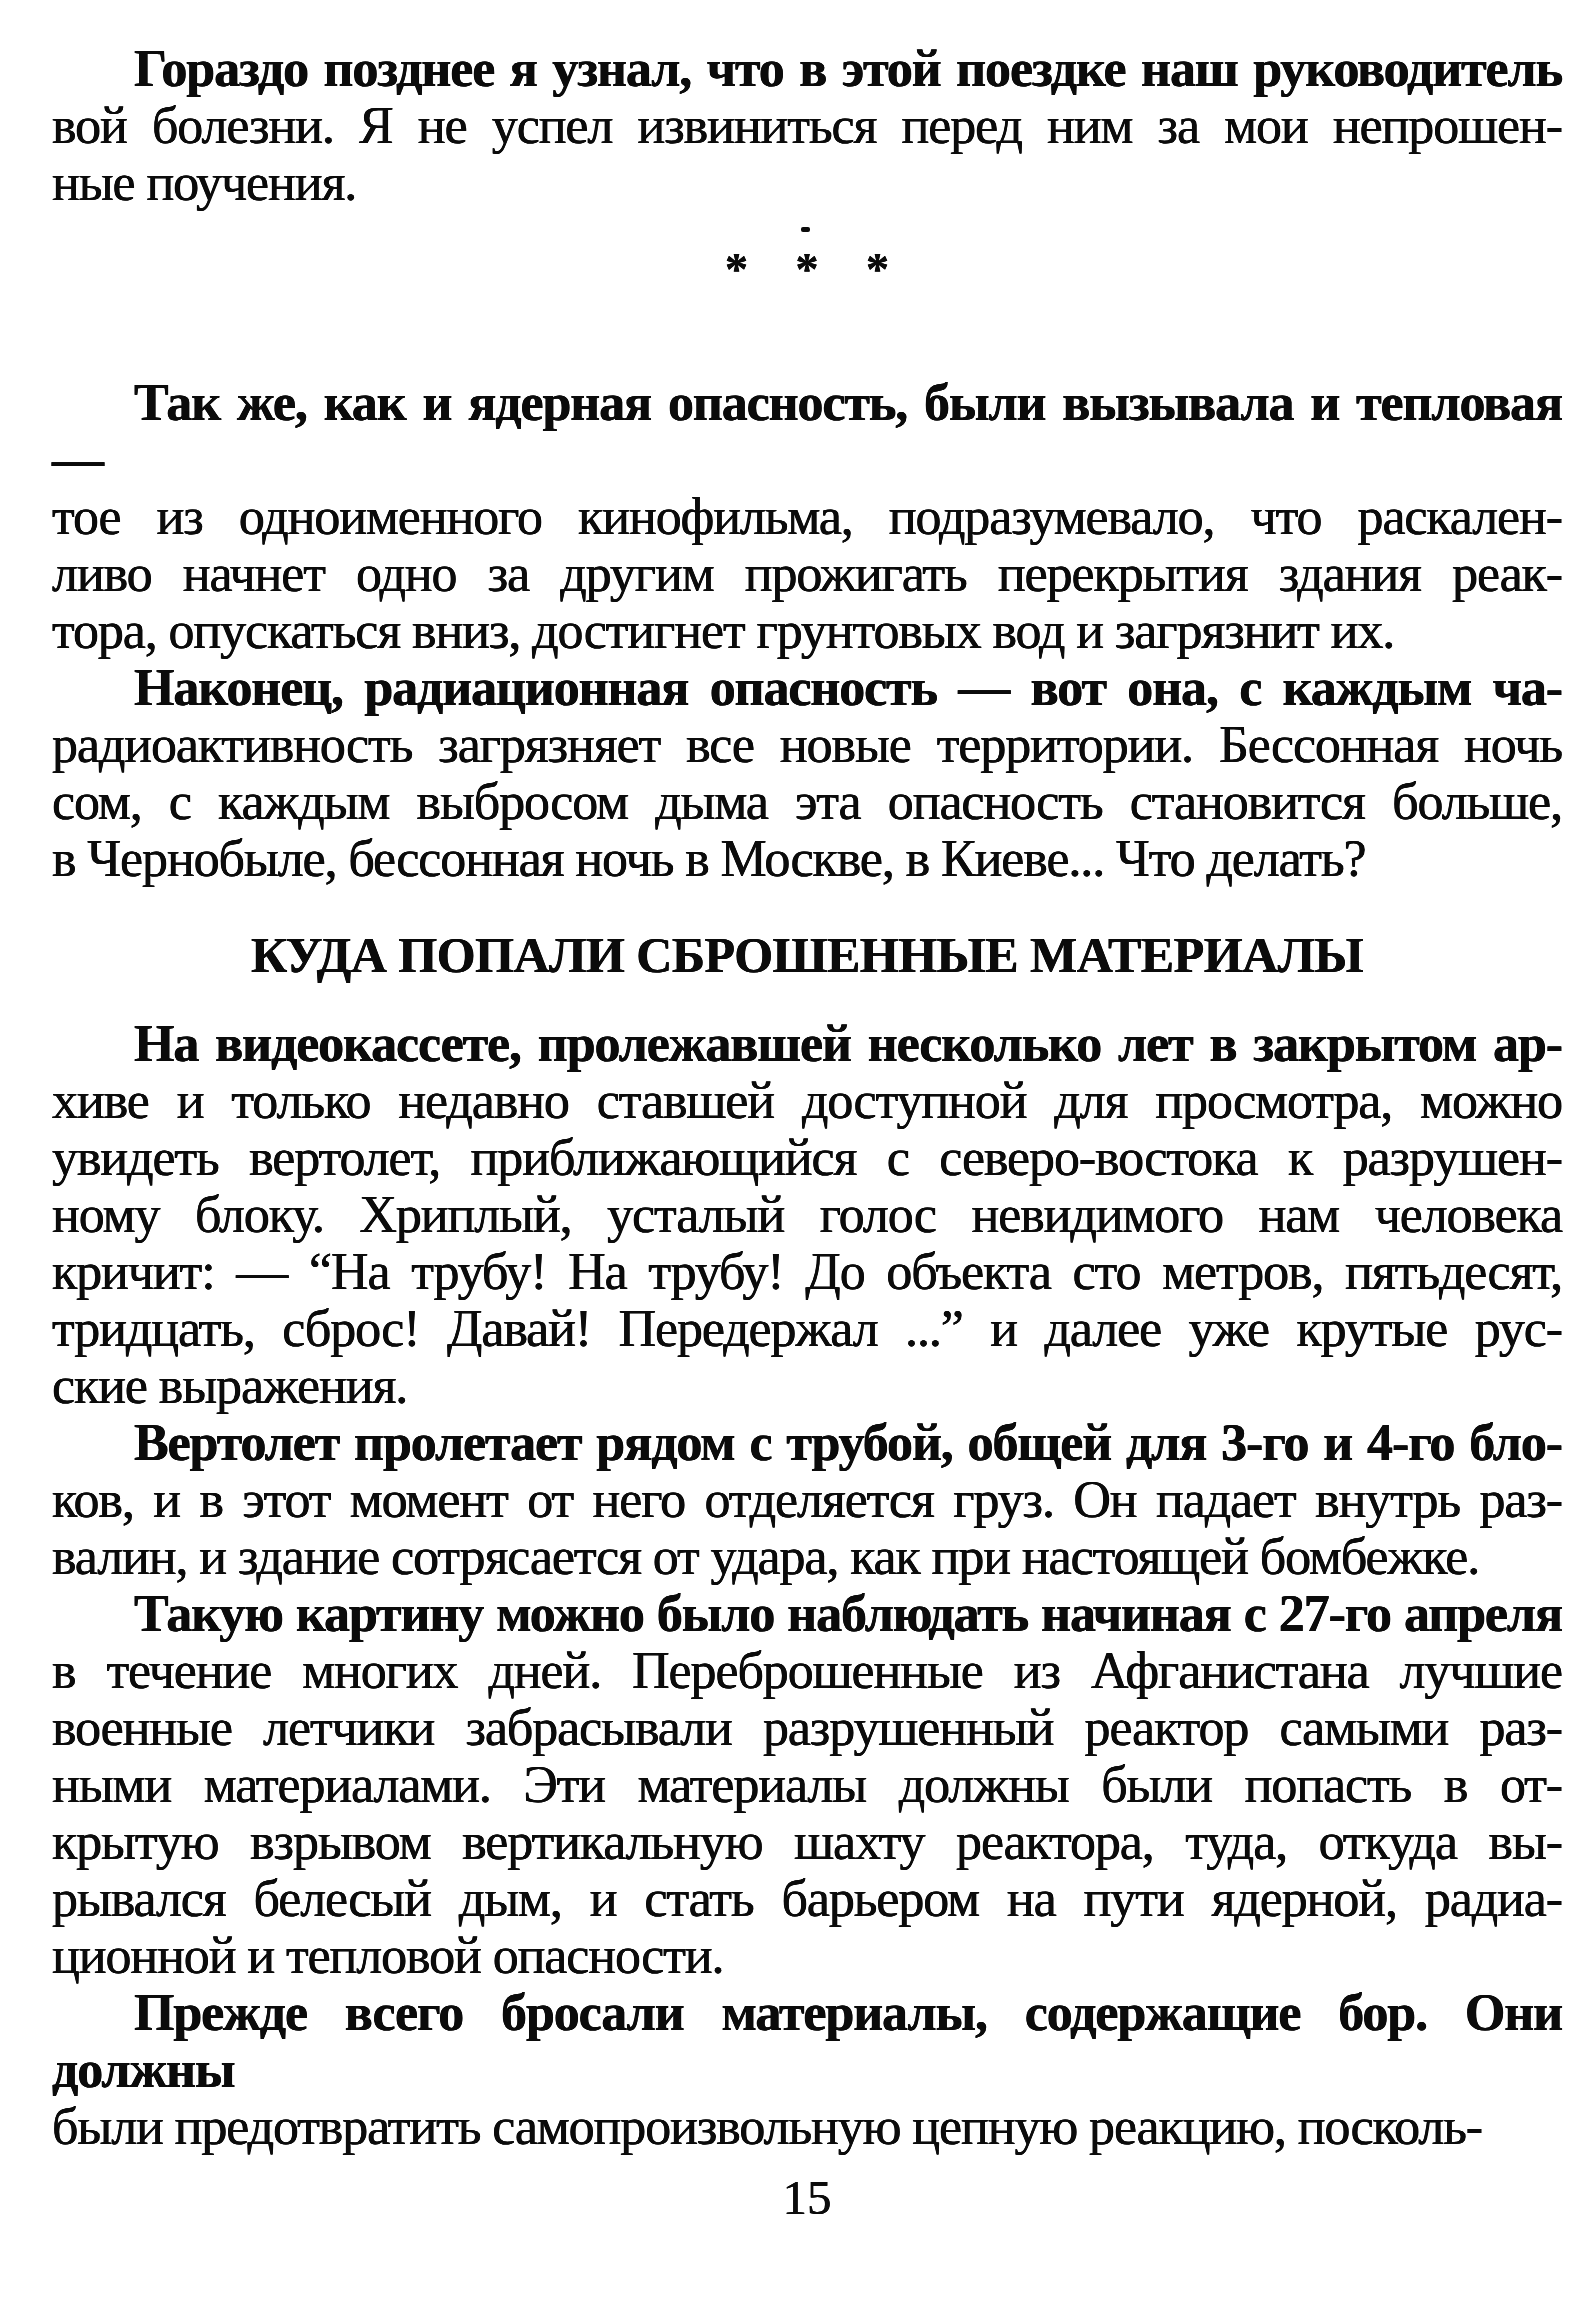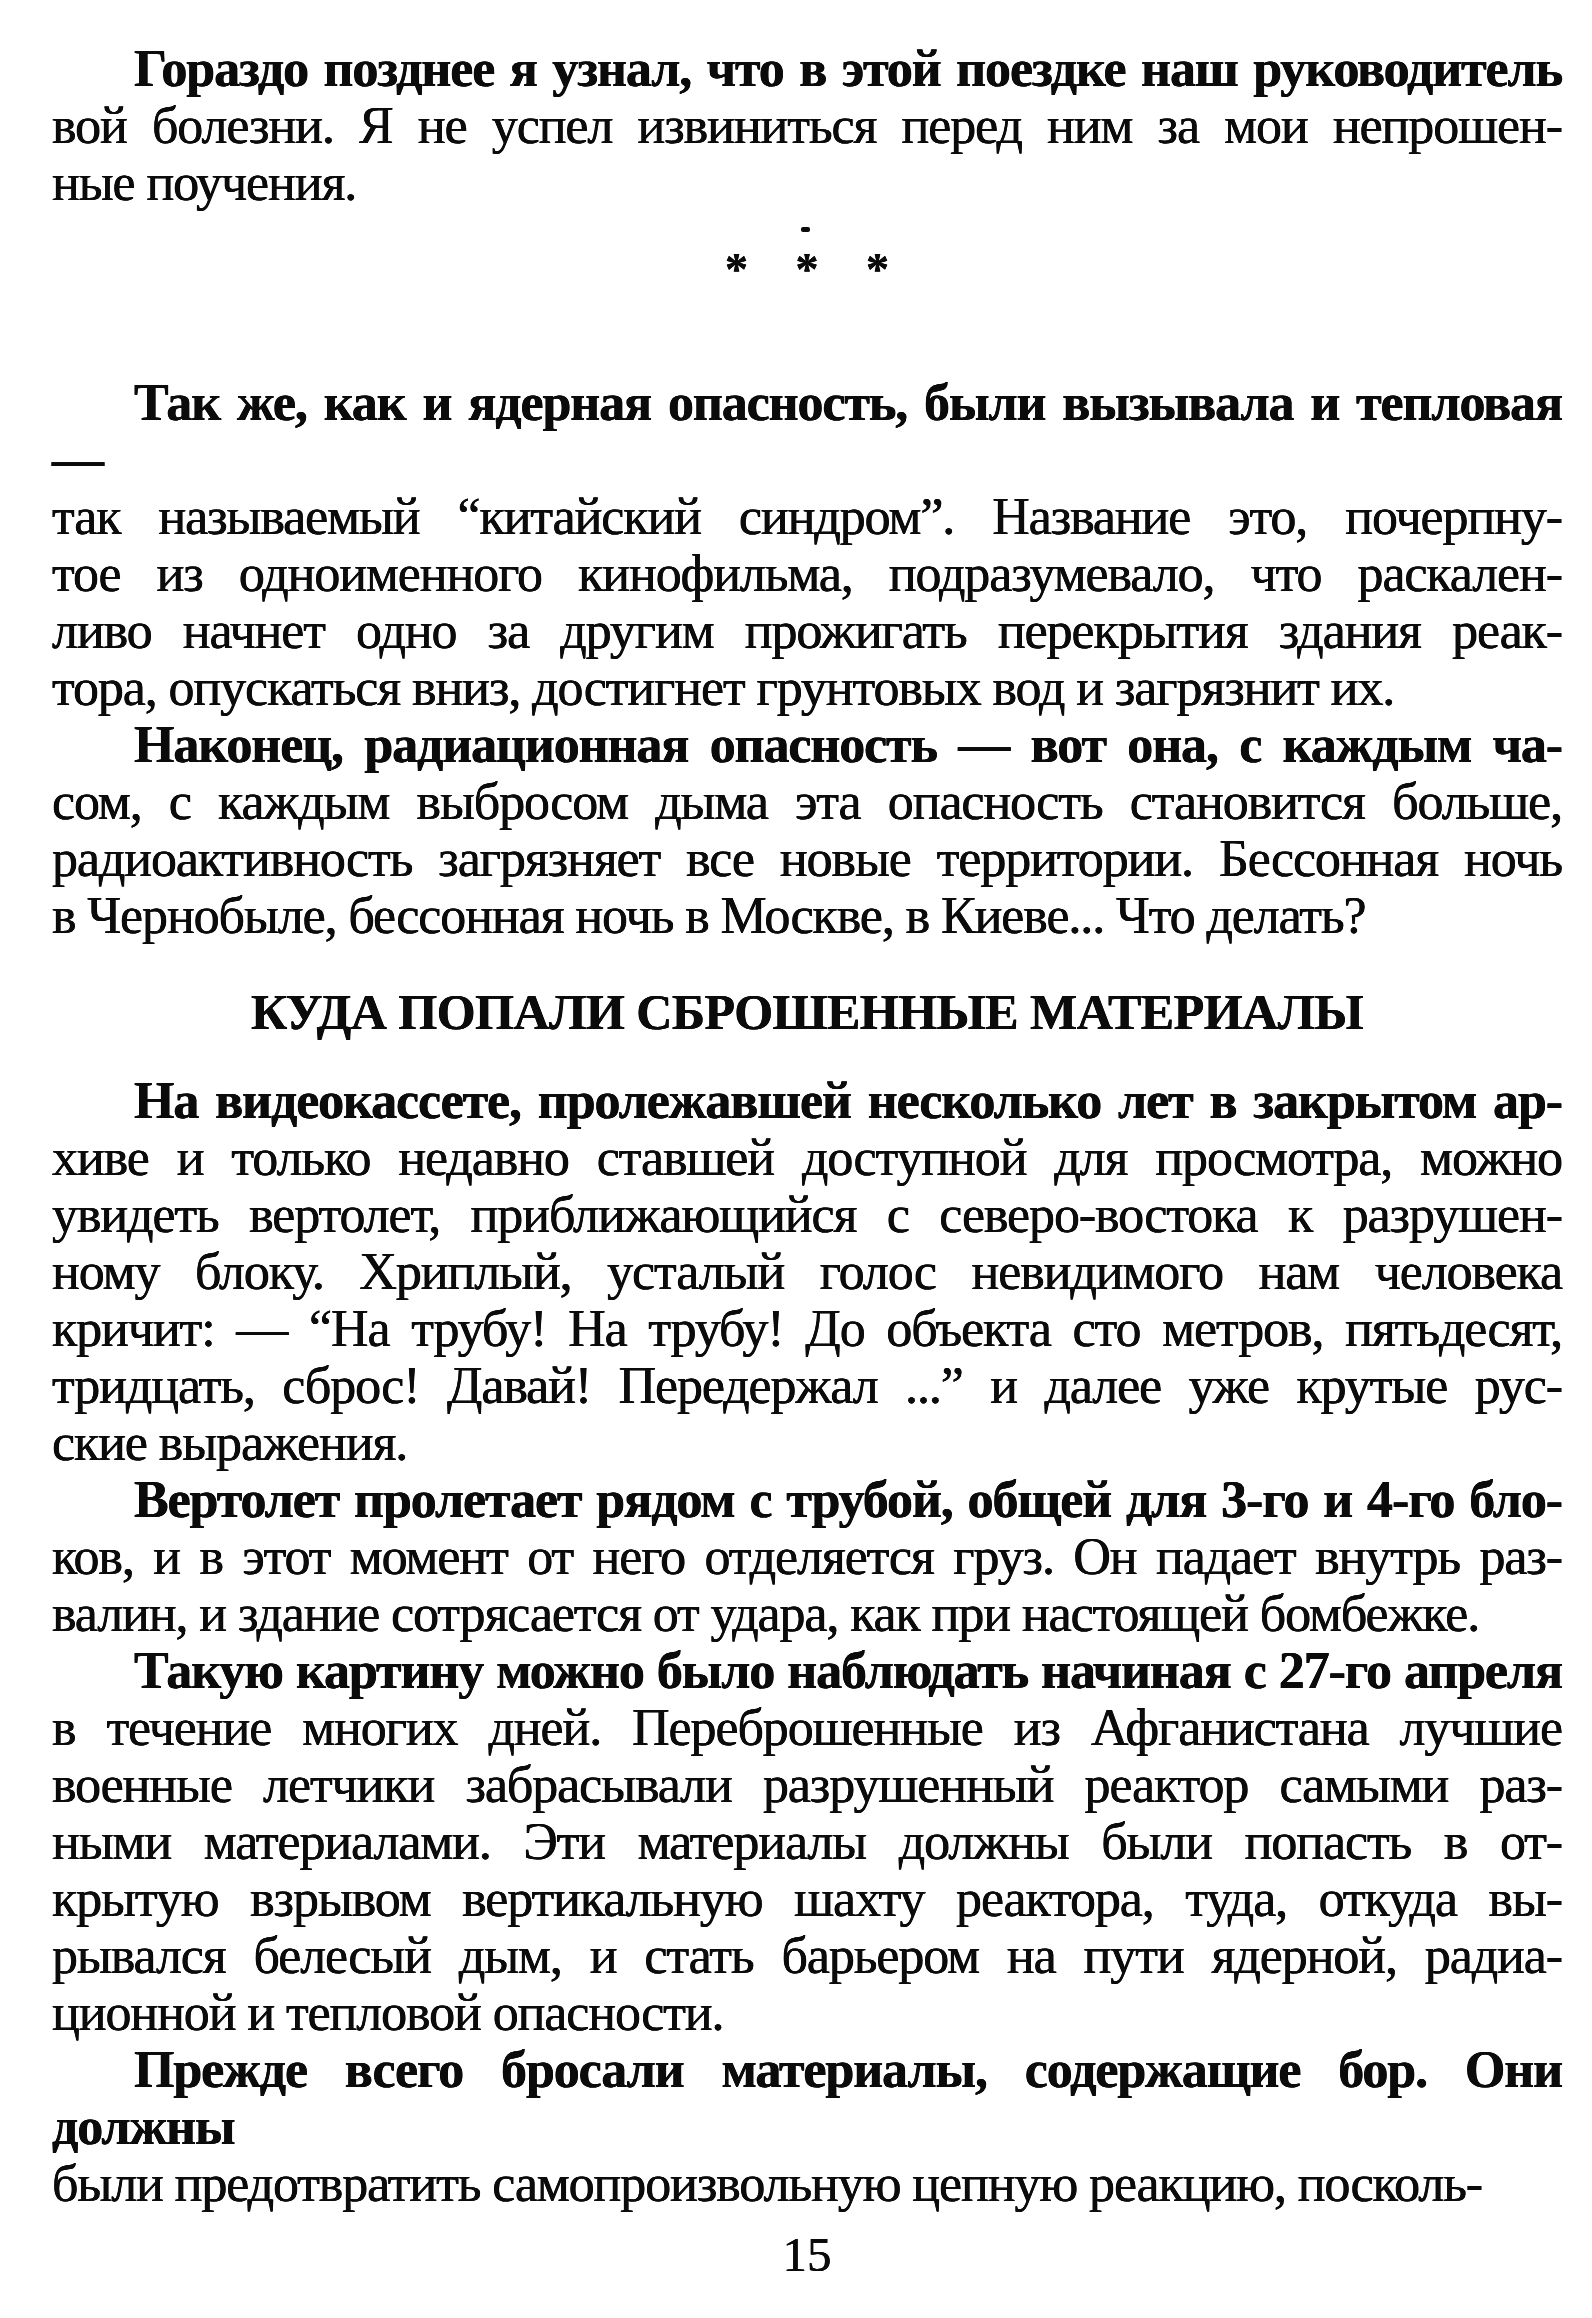--- a/index.html
+++ b/index.html
@@ -75,29 +75,28 @@
 <div class="page" style="background: rgb(255, 255, 255); color: rgb(11, 11, 11);">
   <main>
       <div class="para">
         <div class="line first">Гораздо позднее я узнал, что в этой поездке наш руководитель</div>
         <div class="line">вой болезни. Я не успел извиниться перед ним за мои непрошен-</div>
         <div class="line last">ные поучения.</div>
       </div>
       <div class="separator">* * *</div>
       <div class="para">
         <div class="line first">Так же, как и ядерная опасность, были вызывала и тепловая —</div>
-        <div class="line">так называемый “китайский синдром”. Название это, почерпну-</div>
         <div class="line">тое из одноименного кинофильма, подразумевало, что раскален-</div>
         <div class="line">ливо начнет одно за другим прожигать перекрытия здания реак-</div>
         <div class="line last">тора, опускаться вниз, достигнет грунтовых вод и загрязнит их.</div>
       </div>
       <div class="para">
         <div class="line first">Наконец, радиационная опасность — вот она, с каждым ча-</div>
+        <div class="line">радиоактивность загрязняет все новые территории. Бессонная ночь</div>
         <div class="line">сом, с каждым выбросом дыма эта опасность становится больше,</div>
-        <div class="line">радиоактивность загрязняет все новые территории. Бессонная ночь</div>
         <div class="line last">в Чернобыле, бессонная ночь в Москве, в Киеве... Что делать?</div>
       </div>
       <div class="heading">КУДА ПОПАЛИ СБРОШЕННЫЕ МАТЕРИАЛЫ</div>
       <div class="para">
         <div class="line first">На видеокассете, пролежавшей несколько лет в закрытом ар-</div>
         <div class="line">хиве и только недавно ставшей доступной для просмотра, можно</div>
         <div class="line">увидеть вертолет, приближающийся с северо-востока к разрушен-</div>
         <div class="line">ному блоку. Хриплый, усталый голос невидимого нам человека</div>
         <div class="line">кричит: — “На трубу! На трубу! До объекта сто метров, пятьдесят,</div>
         <div class="line">тридцать, сброс! Давай! Передержал ...” и далее уже крутые рус-</div>

